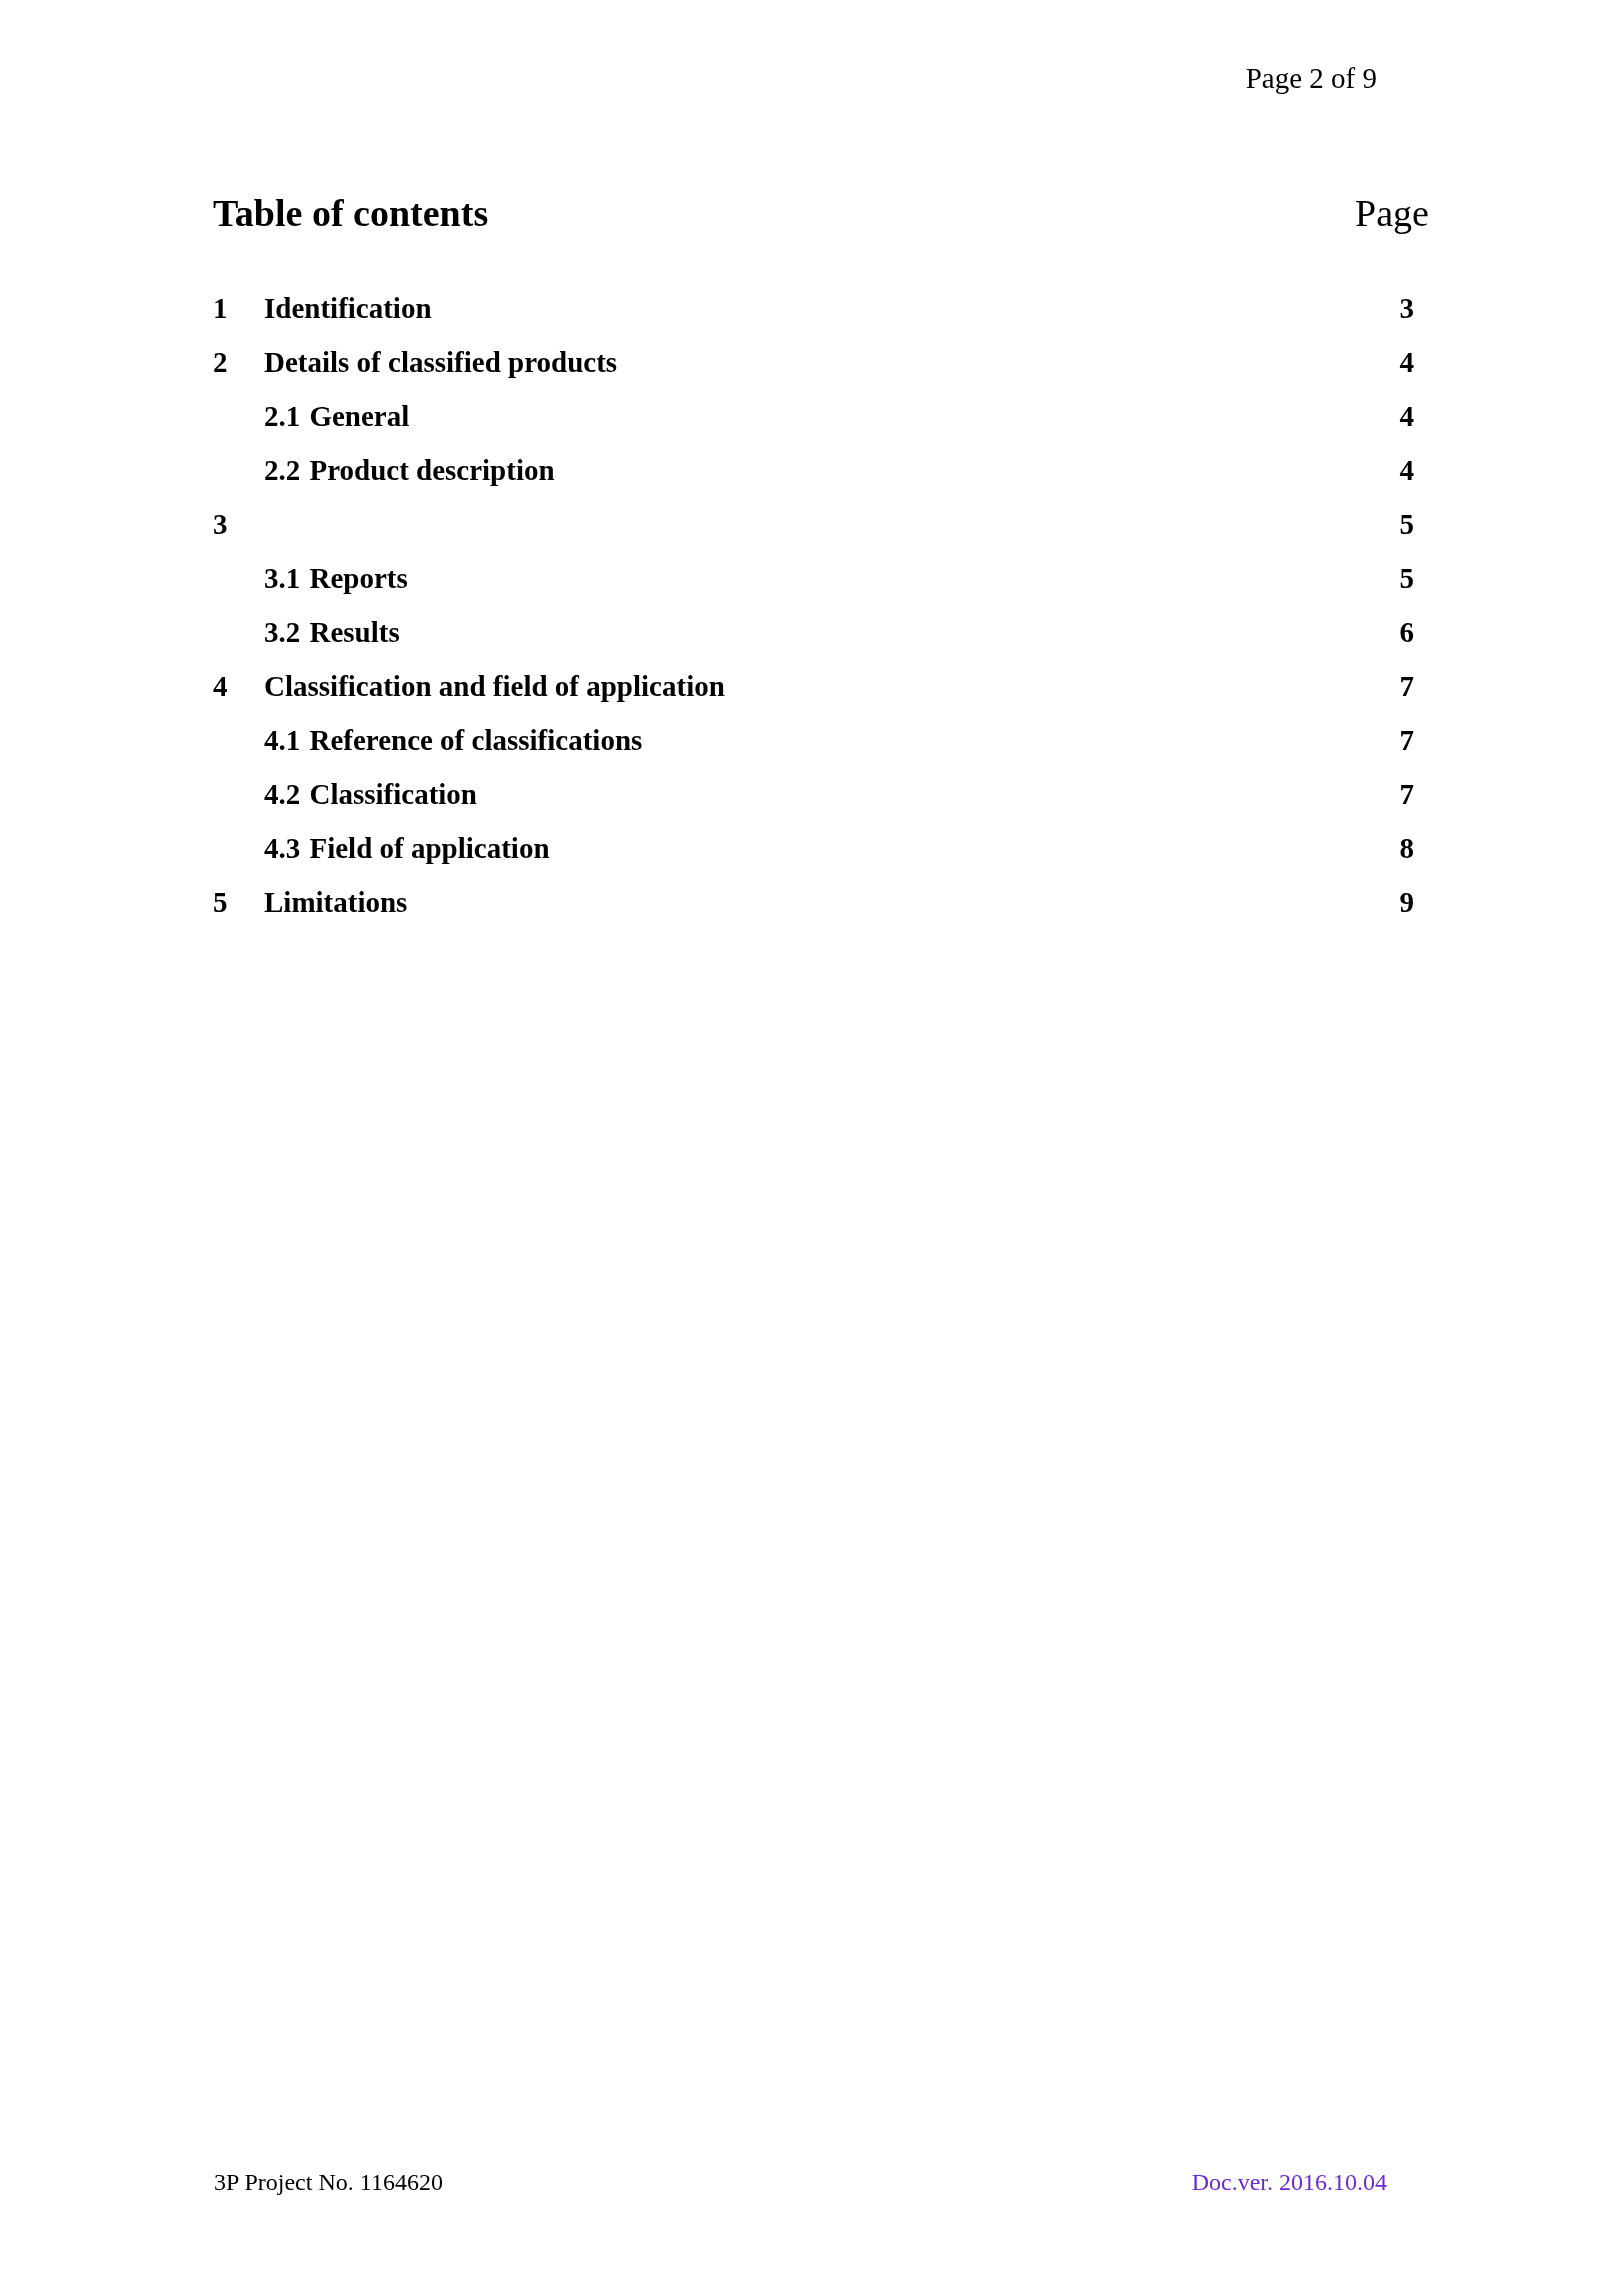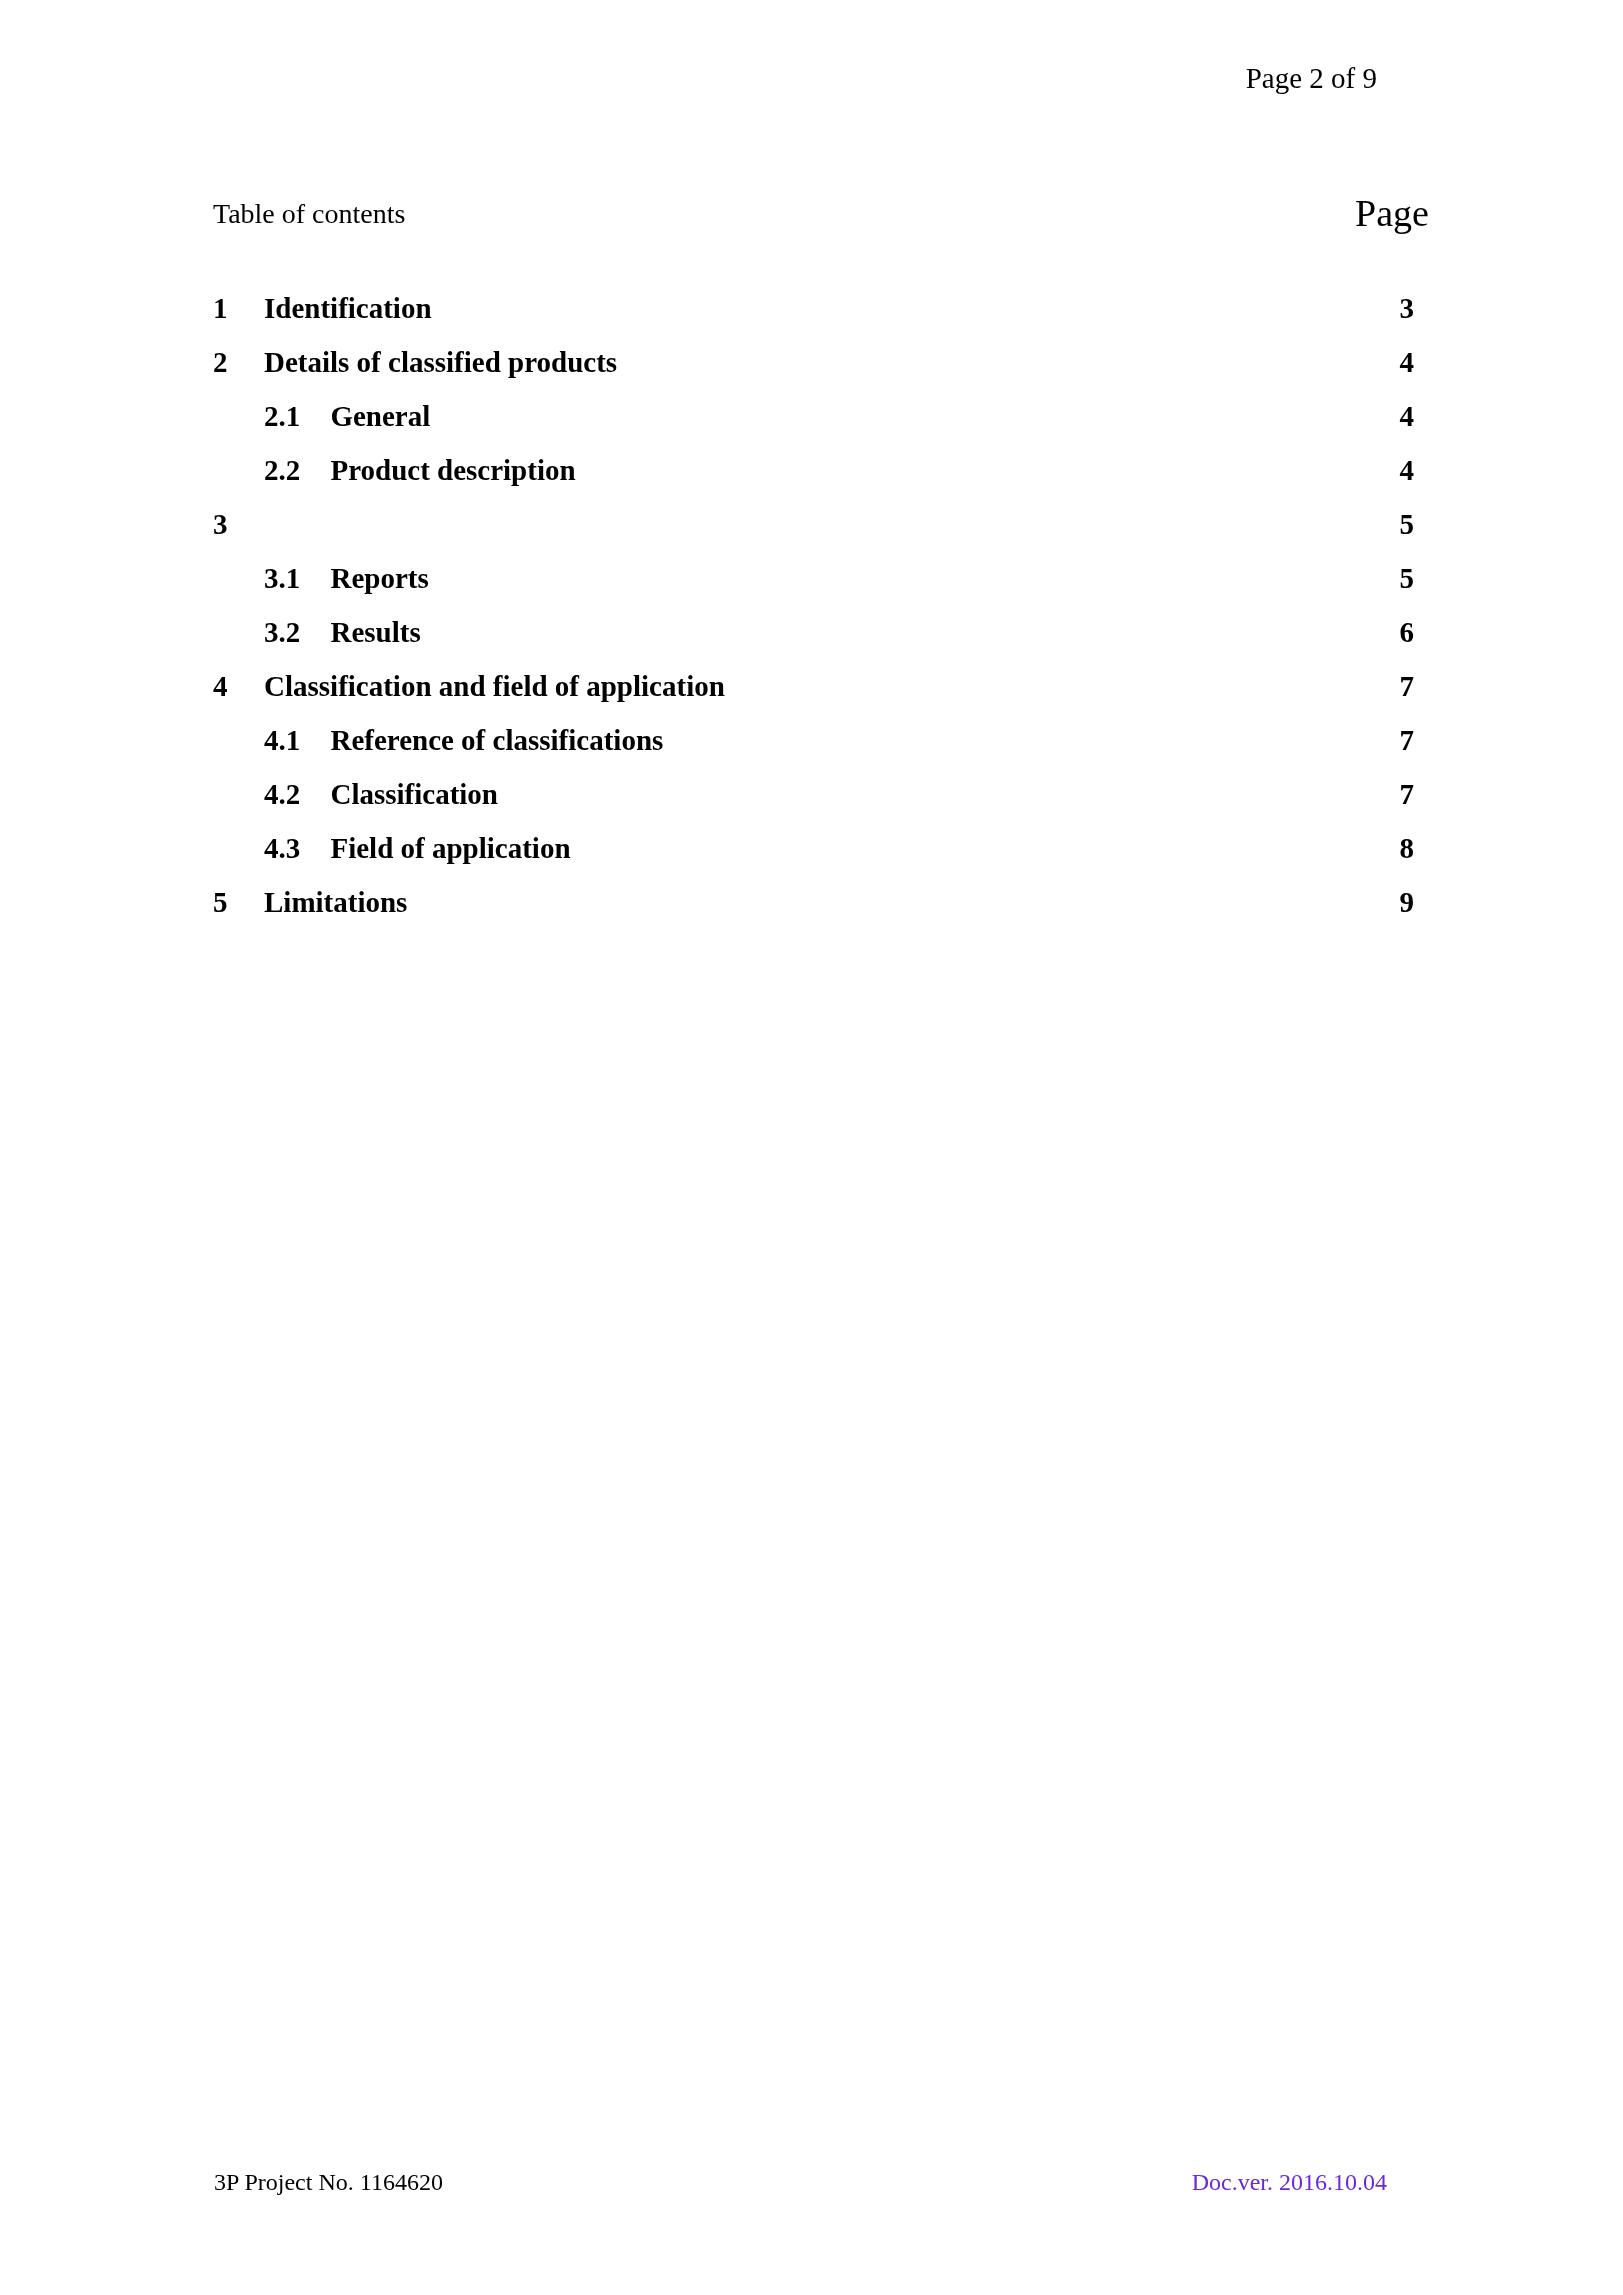--- a/index.html
+++ b/index.html
@@ -28,23 +28,23 @@
   .heading-row {
     position: absolute;
     top: 192px;
     left: 213px;
     right: 192px;
     height: 46px;
   }
   .toc-heading {
     margin: 0;
     display: inline-block;
-    font-size: 28px;
+    font-size: 38px;
     line-height: 43px;
-    font-weight: normal;
+    font-weight: bold;
   }
   .page-col-heading {
     position: absolute;
     top: 0;
     left: 1142px;
     font-size: 38px;
     line-height: 43px;
     font-weight: normal;
   }
   .toc-list {
@@ -61,21 +61,20 @@
     font-size: 29px;
     font-weight: bold;
     white-space: nowrap;
   }
   .toc-row.level1 .num {
     display: inline-block;
     width: 51px;
   }
   .toc-row.level2 {
     padding-left: 51px;
-    gap: 21px;
   }
   .toc-row.level2 .num {
     margin-right: 9.2px;
   }
   .toc-row .pg {
     margin-left: auto;
   }
   .page-footer {
     position: absolute;
     top: 2169px;

